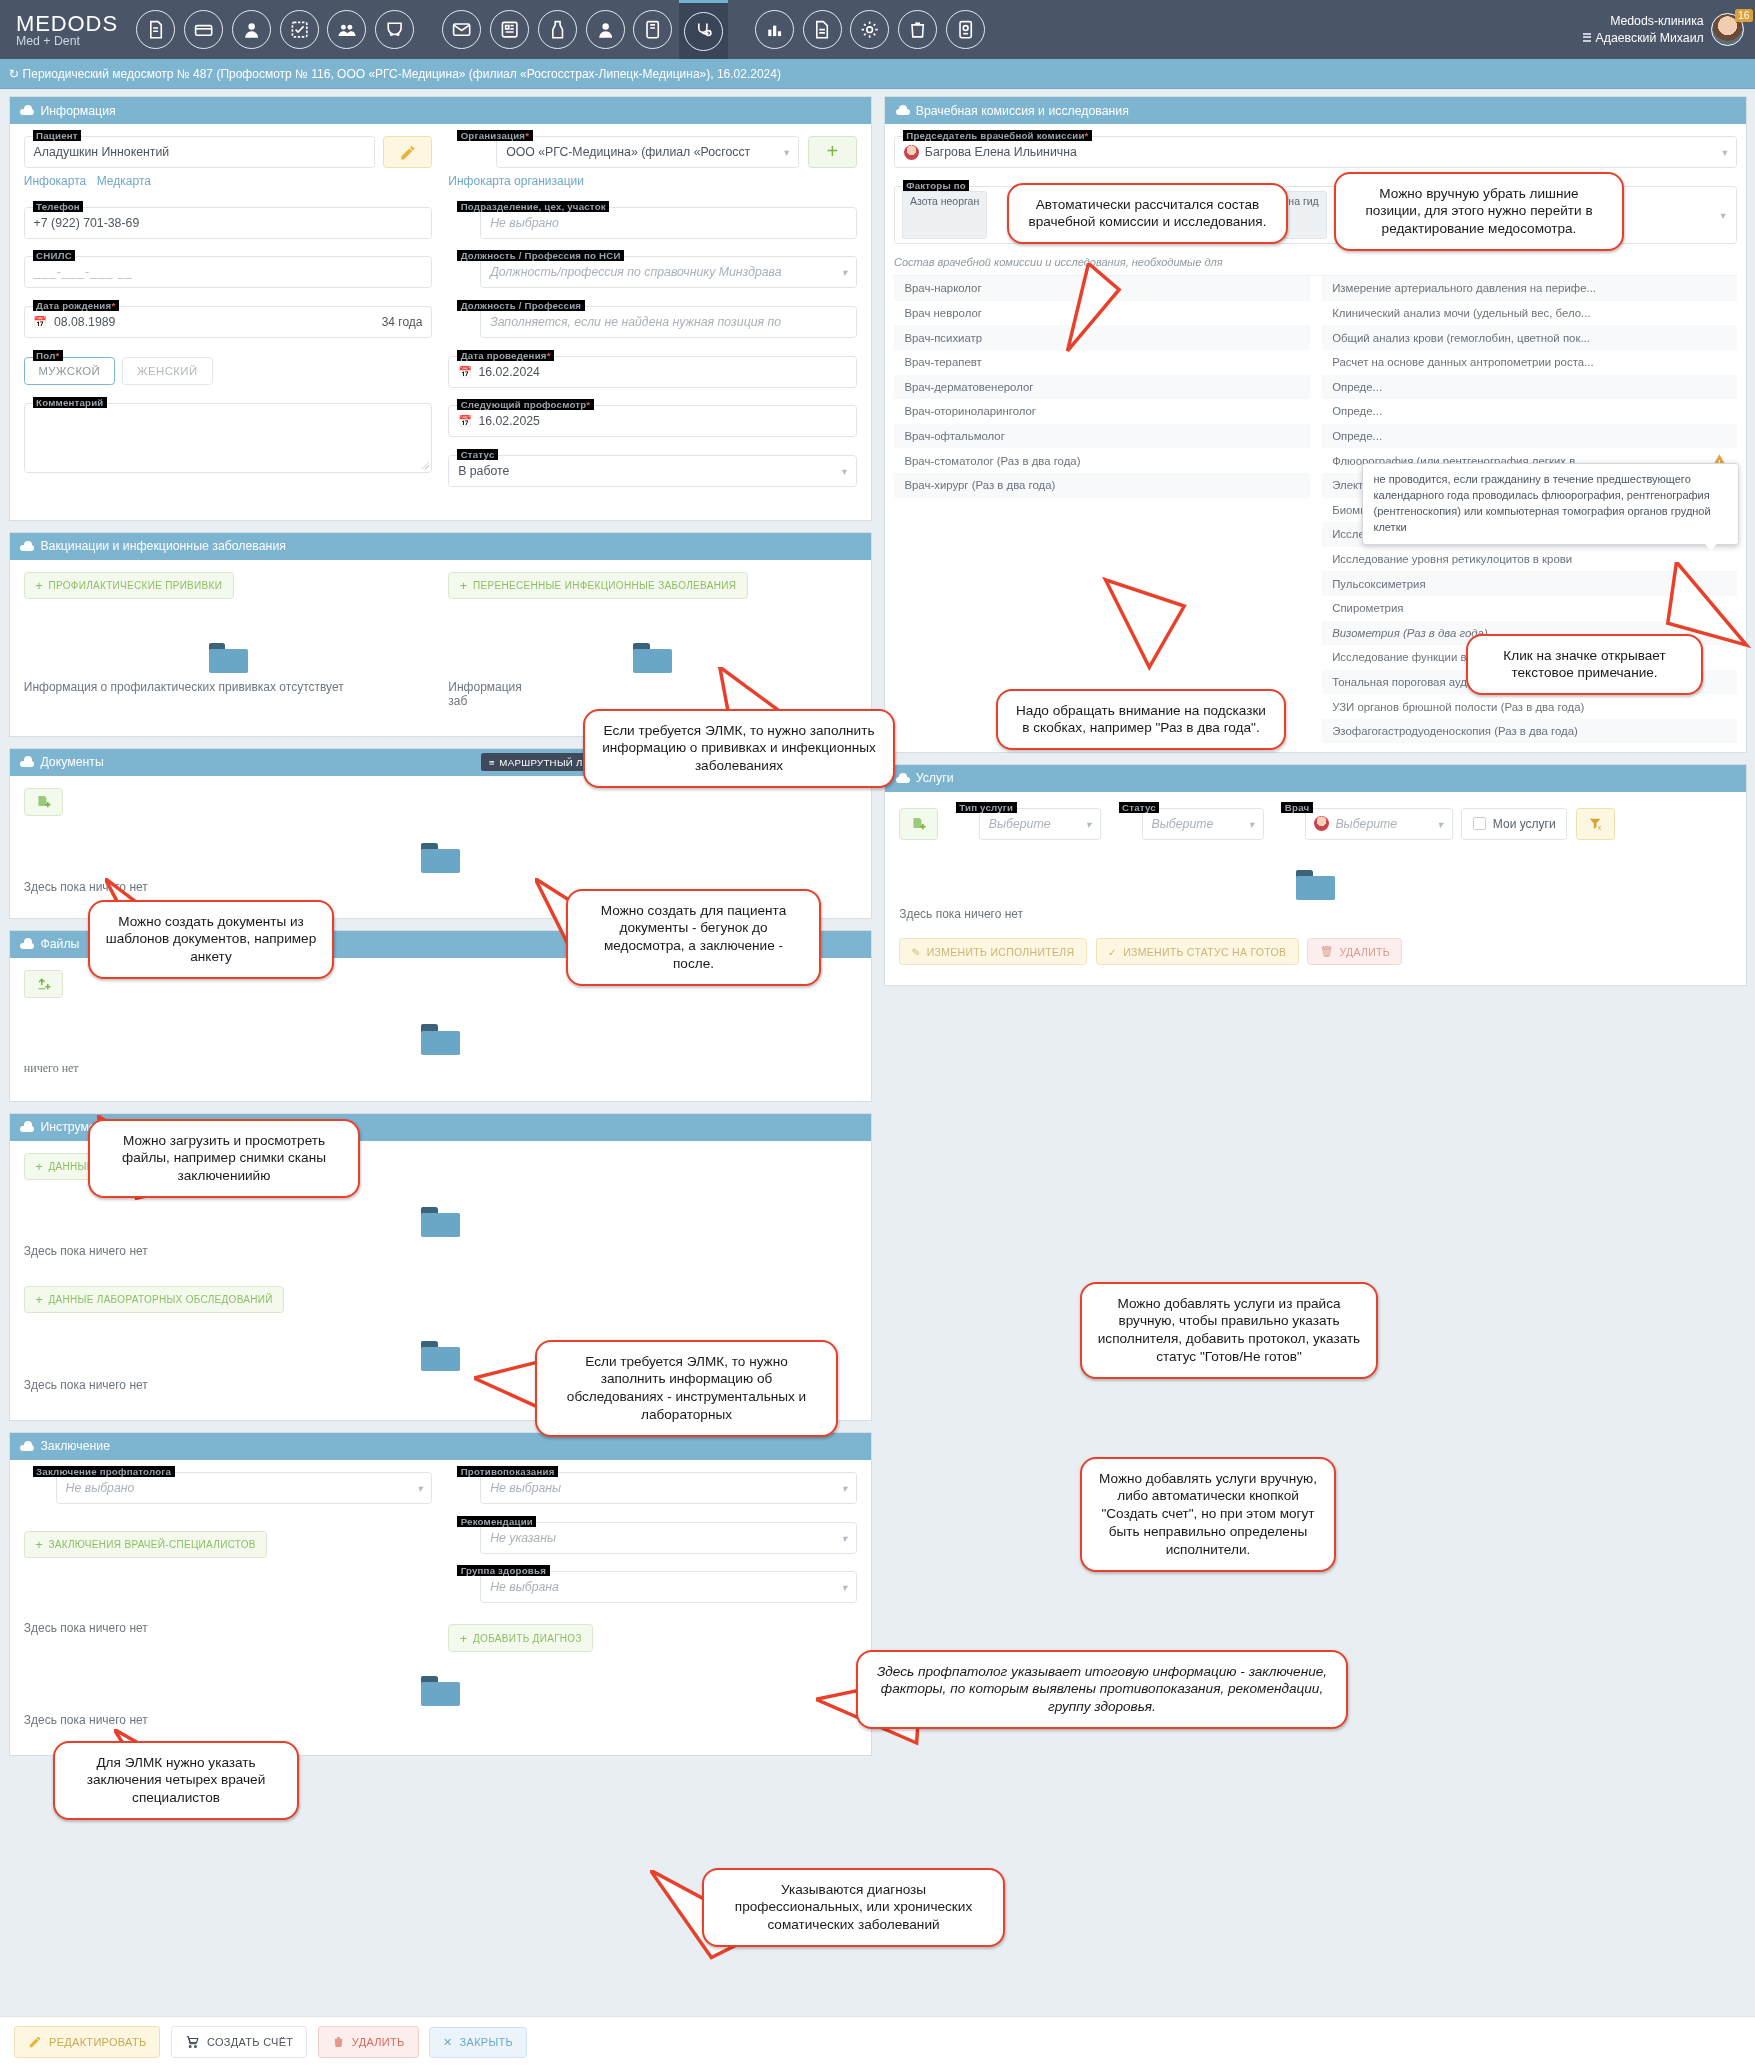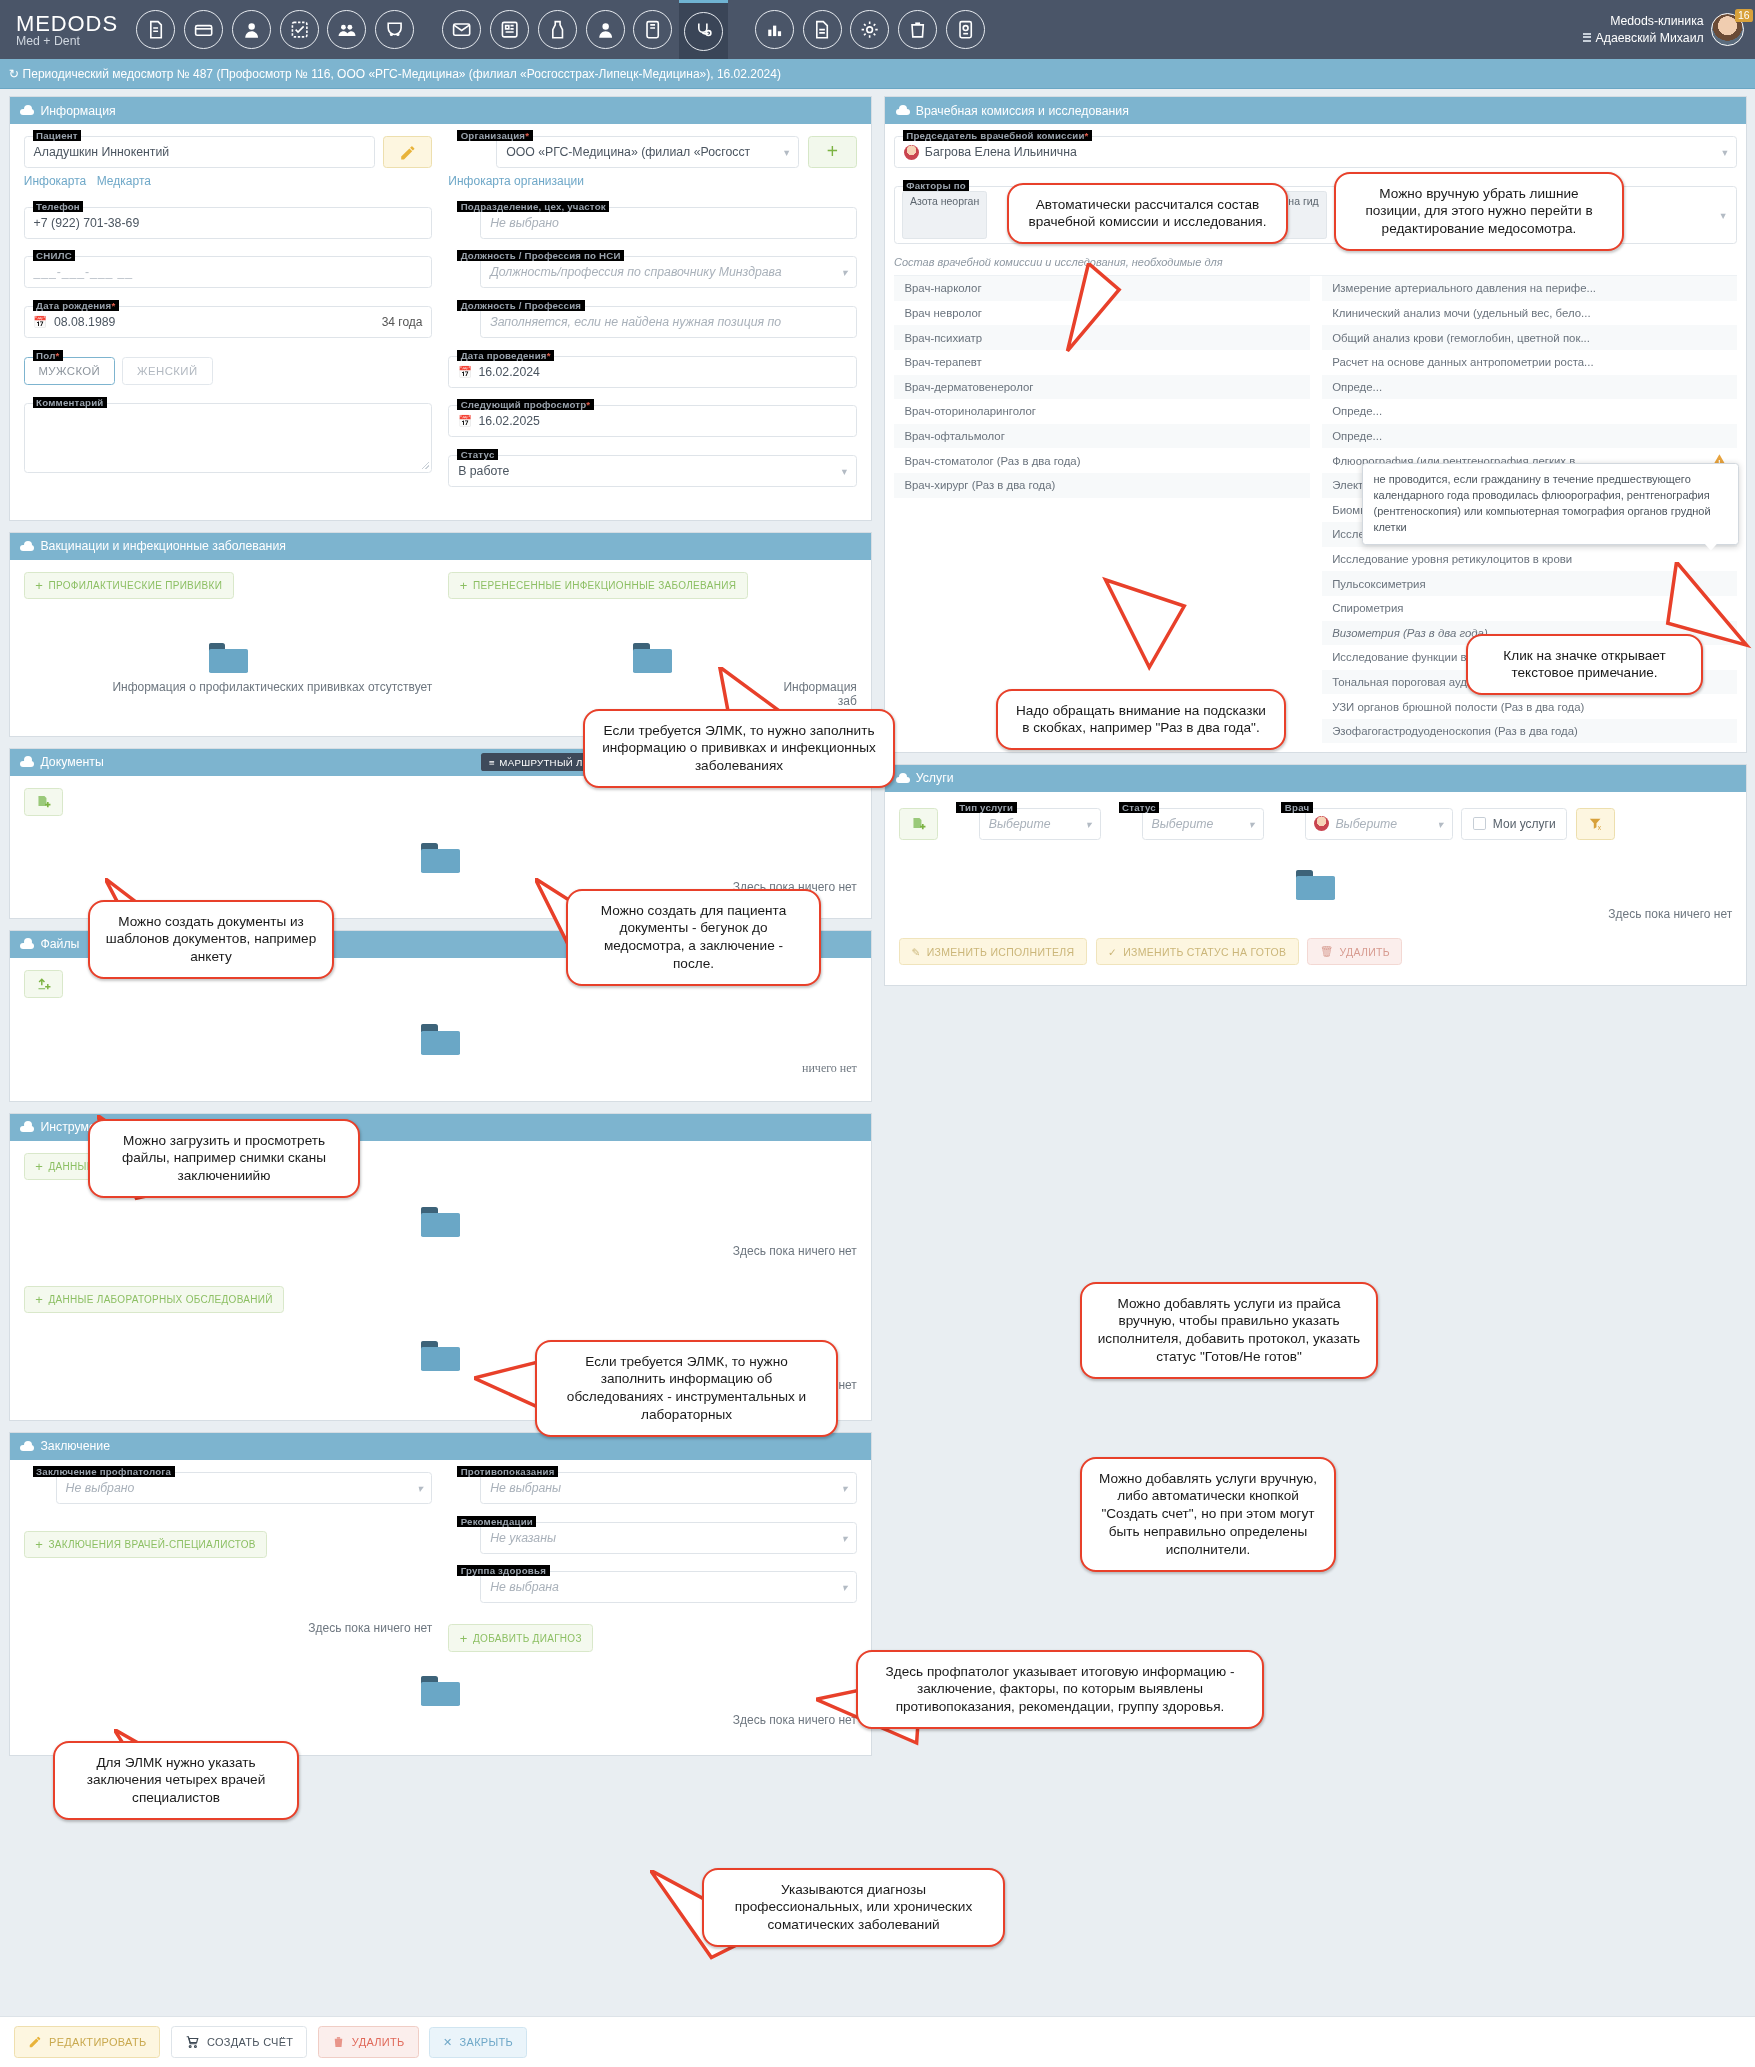--- a/index.html
+++ b/index.html
@@ -132,21 +132,21 @@
     padding:6.1px 10.5px;border-radius:3.5px;font-size:10px;letter-spacing:0.3px;cursor:pointer;
     text-transform:uppercase;
   }
   .gbtn .pl{ font-size:13px; line-height:1; }
   .sqbtn{
     width:39px;height:28px;border:0.9px solid #d9e8ca;background:#f4f9ee;border-radius:3.5px;
     display:flex;align-items:center;justify-content:center;cursor:pointer;
   }
 
   
-  .empty{ text-align:right; padding:10.5px 0 5.3px; }
+  .empty{ text-align:left; padding:10.5px 0 5.3px; }
   .folder{
     width:39px;height:30px;margin:0 auto 7px; position:relative;
   }
   .folder .tab{ position:absolute;left:0;top:0;width:16.7px;height:8px;background:#3d6379;border-radius:1.8px 2.6px 0 0;}
   .folder .body{ position:absolute;left:0;top:6.1px;width:39px;height:24px;background:#6aa7c6;border-radius:1.8px;}
   .empty .t{ color:#6d767f; font-size:12px; }
 
   
   .tbl-note{ font-style:italic; color:#8e98a2; font-size:11px; margin:3.5px 0 7px; }
   .tbl{ display:flex; gap:12px; border-top:0.9px solid #edf1f4;}
@@ -952,21 +952,21 @@
 </div>
 
 <div class="call" style="left:1080px; top:1282px; width:298px;">
   <span>Можно добавлять услуги из прайса вручную, чтобы правильно указать исполнителя, добавить протокол, указать статус "Готов/Не готов"</span>
 </div>
 
 <div class="call" style="left:1080px; top:1457px; width:256px;">
   <span>Можно добавлять услуги вручную, либо автоматически кнопкой "Создать счет", но при этом могут быть неправильно определены исполнители.</span>
 </div>
 
-<div class="call" style="left:856px; top:1650px; width:408px;">
+<div class="call" style="left:856px; top:1650px; width:492px;font-style:italic;">
   <span>Здесь профпатолог указывает итоговую информацию - заключение, факторы, по которым выявлены противопоказания, рекомендации, группу здоровья.</span>
 </div>
 
 <div class="call" style="left:53px; top:1741px; width:246px;">
   <span>Для ЭЛМК нужно указать заключения четырех врачей специалистов</span>
 </div>
 
 <div class="call" style="left:702px; top:1868px; width:303px;">
   <span>Указываются диагнозы профессиональных, или хронических соматических заболеваний</span>
 </div>

